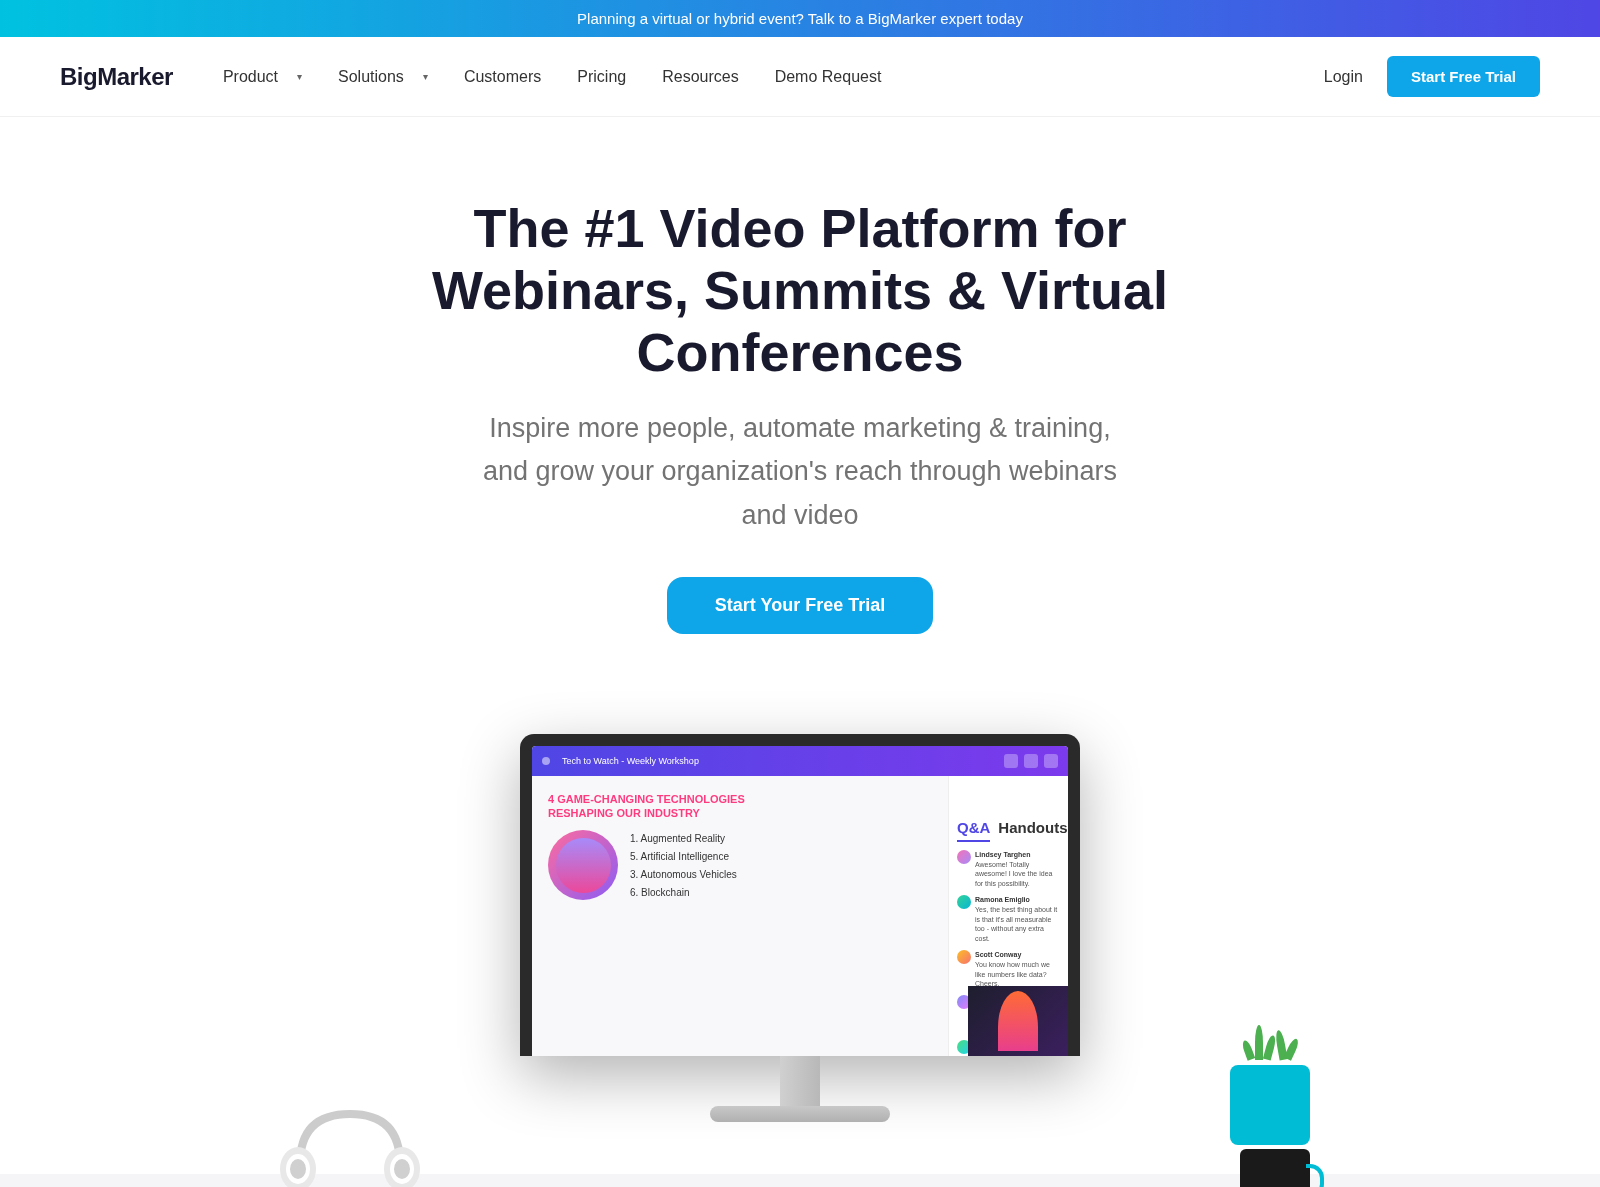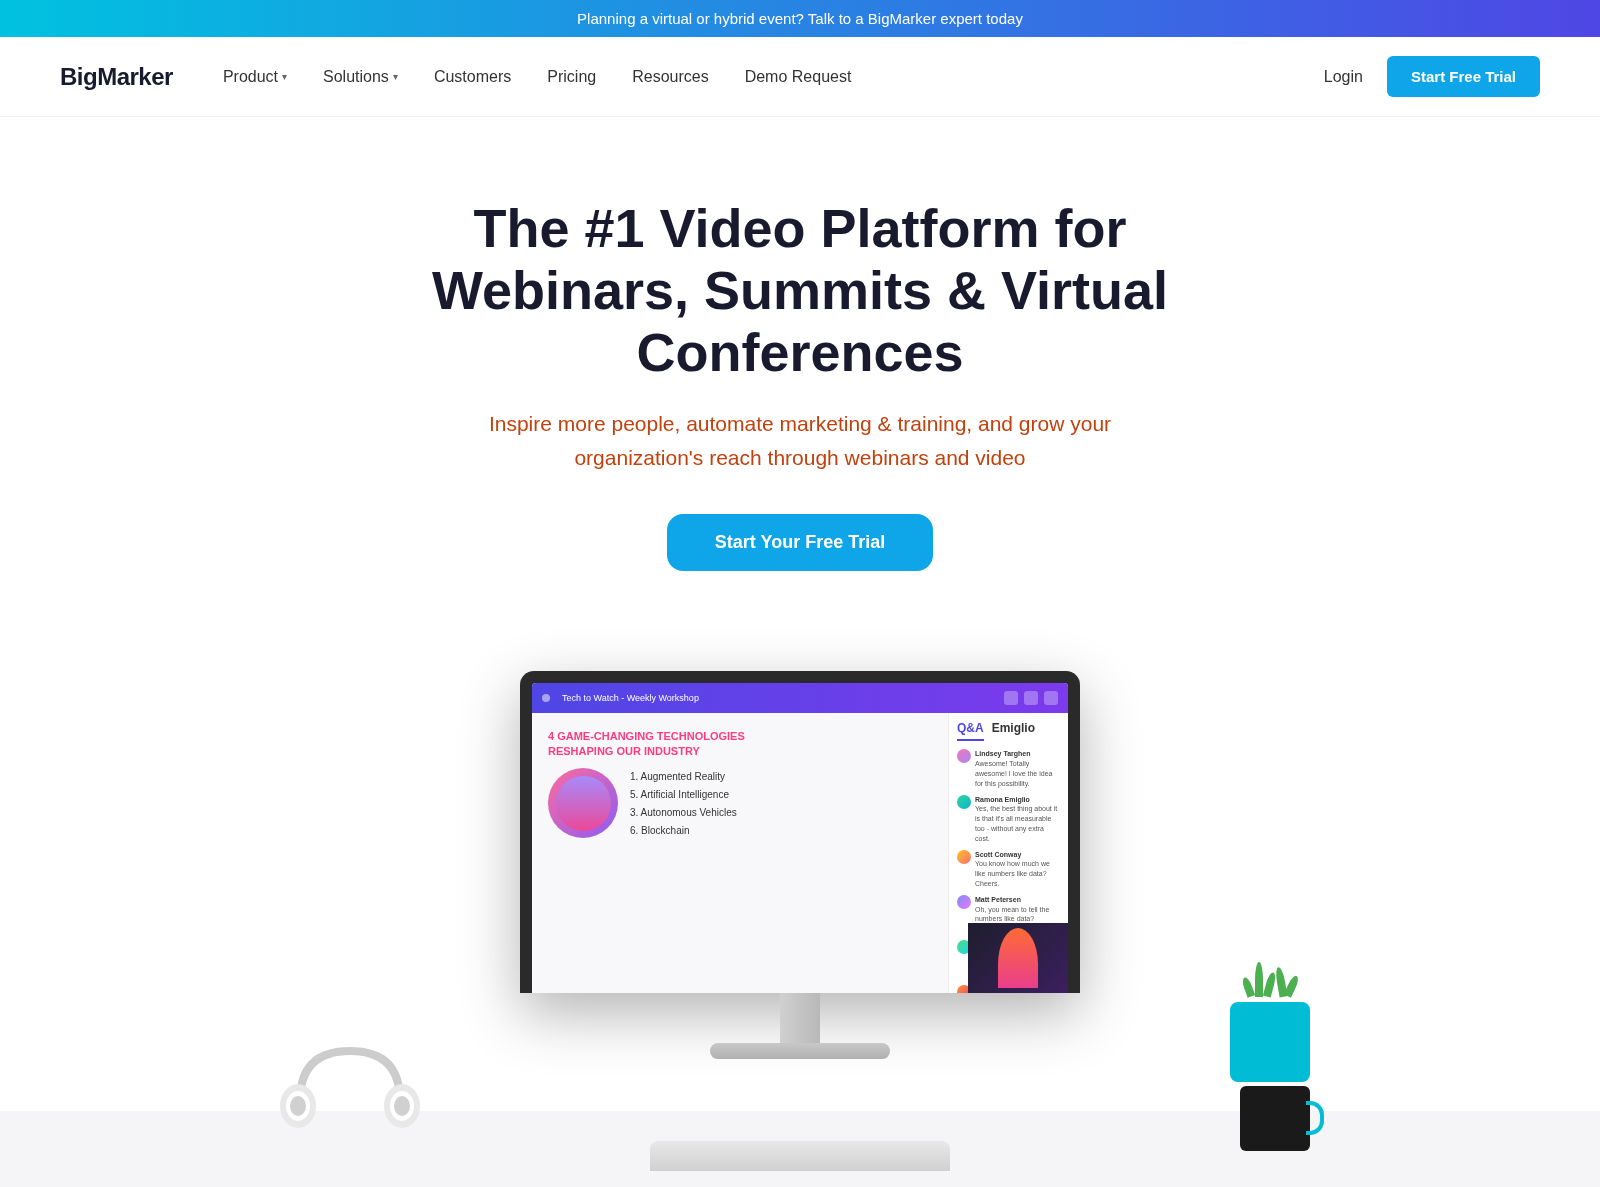--- a/index.html
+++ b/index.html
@@ -36,21 +36,21 @@
       align-items: center;
       gap: 36px;
       flex: 1;
     }
     .nav-item {
       font-size: 16px;
       color: #333;
       cursor: pointer;
       display: flex;
       align-items: center;
-      gap: 4px;
+      gap: 19px;
     }
     .nav-chevron {
       font-size: 10px;
       color: #666;
     }
     .nav-right {
       display: flex;
       align-items: center;
       gap: 24px;
     }
@@ -79,22 +79,22 @@
     }
     .hero-title {
       font-size: 54px;
       font-weight: 800;
       color: #1a1a2e;
       line-height: 1.15;
       max-width: 900px;
       margin: 0 auto 24px;
     }
     .hero-subtitle {
-      font-size: 21px;
-      color: #c2410c;
+      font-size: 27px;
+      color: #737373;
       max-width: 640px;
       margin: 0 auto 40px;
       line-height: 1.6;
     }
     .hero-cta {
       background: #0ea5e9;
       color: #fff;
       border: none;
       border-radius: 16px;
       padding: 18px 48px;
@@ -228,24 +228,25 @@
       border-left: 1px solid #eee;
       background: #fff;
       padding: 8px;
     }
     .screen-sidebar-tabs {
       display: flex;
       gap: 8px;
       margin-bottom: 8px;
     }
     .screen-sidebar-tab {
-      font-size: 12px;
+      font-size: 15px;
       color: #333;
       font-weight: 600;
       padding-bottom: 4px;
+      margin-top: 35px;
     }
     .screen-sidebar-tab.active {
       border-bottom: 2px solid #4f46e5;
       color: #4f46e5;
     }
     .chat-messages {
       display: flex;
       flex-direction: column;
       gap: 6px;
     }
@@ -454,21 +455,21 @@
               </div>
 
               <div class="screen-bottom-img">
                 <div class="speaker-silhouette"></div>
               </div>
             </div>
 
             <div class="screen-sidebar">
               <div class="screen-sidebar-tabs">
                 <div class="screen-sidebar-tab active">Q&amp;A</div>
-                <div class="screen-sidebar-tab">Emiglio</div>
+                <div class="screen-sidebar-tab">Handouts</div>
               </div>
               <div class="chat-messages">
                 <div class="chat-msg">
                   <div class="chat-avatar" style="background:linear-gradient(135deg,#f472b6,#a78bfa);"></div>
                   <div class="chat-text">
                     <div class="chat-name">Lindsey Targhen</div>
                     <div>Awesome! Totally awesome! I love the idea for this possibility.</div>
                   </div>
                 </div>
                 <div class="chat-msg">

